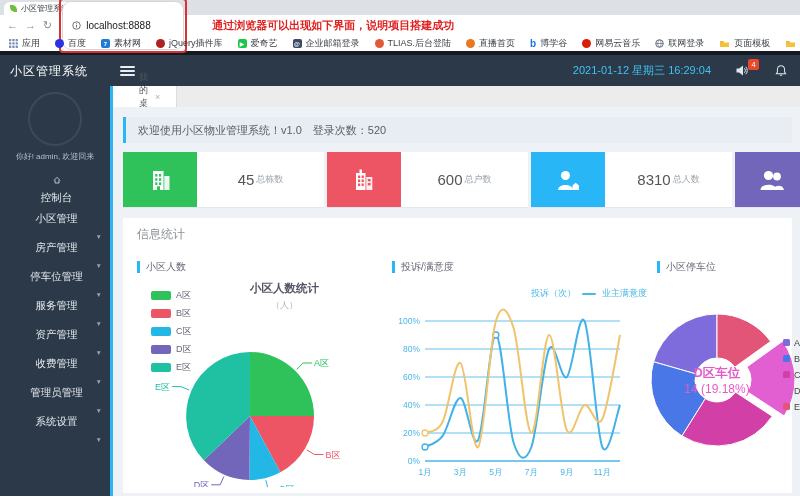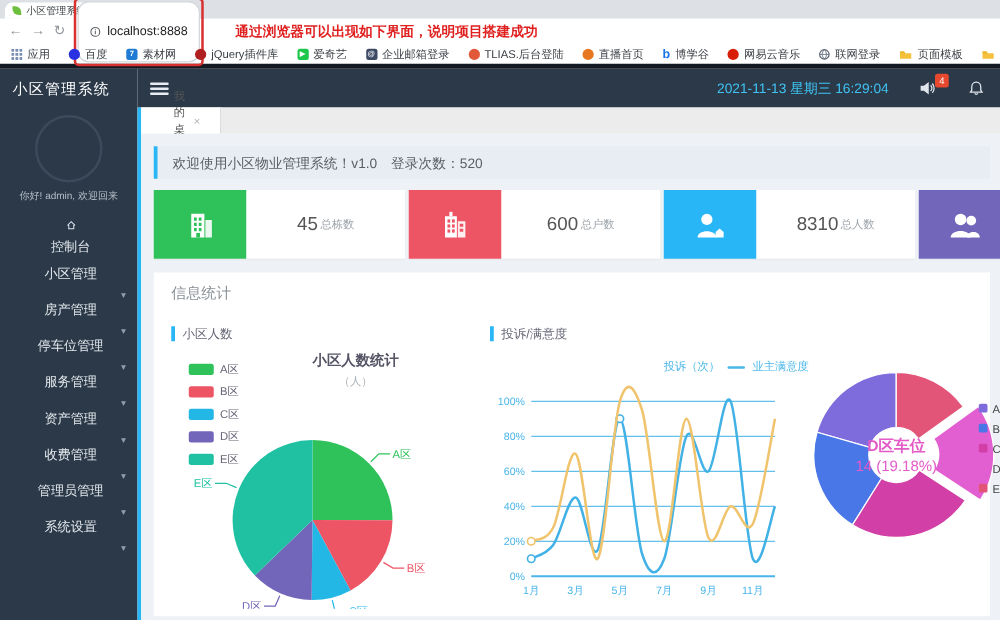--- a/index.html
+++ b/index.html
@@ -13,21 +13,21 @@
     display:flex; align-items:center; gap:4px; padding:0 6px; font-size:8px; color:#3c4043; }
   .btab .favicon { width:7px; height:7px; background:#6fbf3f; border-radius:0 70% 0 70%; flex:none; }
   .btab .ttl { flex:1; white-space:nowrap; overflow:hidden; }
   .btab .x { color:#9aa0a6; font-size:9px; }
   .newtab { margin-left:10px; color:#5f6368; font-size:11px; line-height:13px; }
 
   .chrome-toolbar { height:21px; background:#fff; display:flex; align-items:center; gap:7px; padding:0 7px; }
   .navg { color:#8a9096; font-size:11px; line-height:1; }
   .url-wrap { border:2px solid #d93030; border-radius:4px; padding:1px; }
   .url-pill { background:#fff; border:1px solid #d3d7db; border-radius:9px; display:flex;
-    align-items:center; gap:5px; padding:18px 9px; font-size:10px; color:#202124; width:98px; }
+    align-items:center; gap:5px; padding:18px 9px; font-size:10px; color:#202124; width:122px; }
   .annotation { color:#e01f1f; font-weight:bold; font-size:11px; margin-left:18px; white-space:nowrap; }
 
   .chrome-bookmarks { height:19px; background:#fff; display:flex; align-items:center; gap:15px;
     padding:0 9px; font-size:9px; color:#3a3f45; border-bottom:4px solid #141922; overflow:hidden; }
   .bm { display:flex; align-items:center; gap:4px; white-space:nowrap; flex:none; }
   .bi-dot { width:9px; height:9px; border-radius:50%; display:inline-block; }
   .bi-sq { width:9px; height:9px; border-radius:2px; display:inline-flex; align-items:center;
     justify-content:center; color:#fff; font-size:6px; font-weight:bold; }
   .bi-letter { font-size:10px; font-weight:bold; line-height:9px; }
 
@@ -290,21 +290,21 @@
       </div>
   </div>
 
   <div class="main">
     <div class="topbar">
       <div class="hamb">
           <div></div>
           <div></div>
           <div></div>
         </div>
-      <span class="datetime">2021-11-13 星期三 16:29:04</span>
+      <span class="datetime">2021-01-12 星期三 16:29:04</span>
       <span class="notice">
         <svg width="13" height="13" viewBox="0 0 13 13">
           <path d="M1.5 4.5 h2.6 L8 1.5 v10 L4.1 8.5 H1.5 z" fill="#dfe6ec"></path>
           <path d="M9.5 4.2 a3.4 3.4 0 0 1 0 4.6 M10.8 2.8 a5.4 5.4 0 0 1 0 7.4" fill="none" stroke="#dfe6ec" stroke-width="1"></path>
         </svg>
         <span class="badge">4</span>
       </span>
       <svg class="bell" width="12" height="13" viewBox="0 0 13 13">
         <path d="M6.5 1.3 c-2.6 0-3.9 2-3.9 4.4 v2.6 l-1.1 1.6 h10 l-1.1-1.6 V5.7 c0-2.4-1.3-4.4-3.9-4.4z" fill="none" stroke="#dfe6ec" stroke-width="1.1"></path>
         <path d="M5.2 11 a1.4 1.4 0 0 0 2.6 0" fill="none" stroke="#dfe6ec" stroke-width="1.1"></path>
@@ -471,20 +471,24 @@
                   <text x="210.27272727272725" y="200" text-anchor="middle" font-size="8.5" fill="#4ab5e8">11月</text>
                   <path d="M33,172C36.0,170.1 44.8,169.0 50.7,160.8C56.6,152.6 62.6,122.3 68.5,123C74.4,123.7 80.3,175.5 86.2,165C92.1,154.5 98.0,59.5 103.9,60C109.8,60.5 115.7,149.1 121.6,167.8C127.5,186.5 133.5,187.6 139.4,172C145.3,156.4 151.2,85.7 157.1,74C163.0,62.3 168.9,106.7 174.8,102C180.7,97.3 186.6,34.3 192.5,46C198.4,57.7 204.4,158.0 210.3,172C216.2,186.0 225.1,137.0 228,130" fill="none" stroke="#41b1e6" stroke-width="2"></path>
                   <circle cx="33" cy="172" r="3" fill="#fff" stroke="#41b1e6" stroke-width="1.3"></circle>
                   <circle cx="103.9" cy="60" r="3" fill="#fff" stroke="#41b1e6" stroke-width="1.3"></circle>
                   <path d="M33,158C36.0,156.1 44.8,158.5 50.7,146.8C56.6,135.1 62.6,83.8 68.5,88C74.4,92.2 80.3,179.0 86.2,172C92.1,165.0 98.0,65.8 103.9,46C109.8,26.2 115.7,34.3 121.6,53C127.5,71.7 133.5,156.8 139.4,158C145.3,159.2 151.2,60.5 157.1,60C163.0,59.5 168.9,143.5 174.8,155.2C180.7,166.9 186.6,131.9 192.5,130C198.4,128.1 204.4,155.7 210.3,144C216.2,132.3 225.1,74.0 228,60" fill="none" stroke="#f0c36d" stroke-width="2"></path>
                   <circle cx="33" cy="158" r="3" fill="#fff" stroke="#f0c36d" stroke-width="1.3"></circle>
                 </svg>
             </div>
 
             <div class="chart-box cb-donut">
+              <div class="chart-head">
+                <span class="bar"></span>
+                <span>小区停车位</span>
+              </div>
               <svg id="donutSvg" width="150" height="212" style="overflow:visible">
                   <path d="M60,39 A66,66 0 0 0 -3.4,86.8 L38.9,98.9 A22,22 0 0 1 60,83 Z" fill="#7e6bdc" stroke="#fff" stroke-width="1"></path>
                   <path d="M-3.4,86.8 A66,66 0 0 0 25,160.9 L48.3,123.6 A22,22 0 0 1 38.9,98.9 Z" fill="#4a77e8" stroke="#fff" stroke-width="1"></path>
                   <path d="M25,160.9 A66,66 0 0 0 115.2,141.2 L78.4,117.1 A22,22 0 0 1 48.3,123.6 Z" fill="#d23fa6" stroke="#fff" stroke-width="1"></path>
                   <path d="M127.2,141 A66,66 0 0 0 125.6,66.2 L89.9,91.9 A22,22 0 0 1 90.4,116.8 Z" fill="#e25fd2" stroke="#fff" stroke-width="1"></path>
                   <path d="M113.6,66.4 A66,66 0 0 0 60,39 L60,83 A22,22 0 0 1 77.9,92.1 Z" fill="#e25578" stroke="#fff" stroke-width="1"></path>
                   <text x="60" y="102" text-anchor="middle" font-size="12.5" font-weight="bold" fill="#e45bc8">D区车位</text>
                   <text x="60" y="118" text-anchor="middle" font-size="12" fill="#e45bc8">14 (19.18%)</text>
                   <rect x="126" y="64" width="7" height="7" rx="1.5" fill="#7e6bdc"></rect>
                   <text x="137" y="71" font-size="9" fill="#444">A区车位</text>

